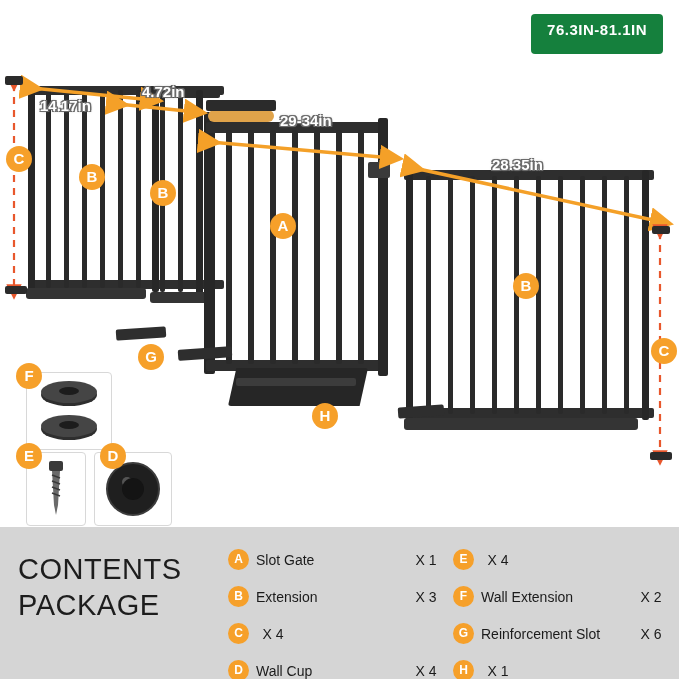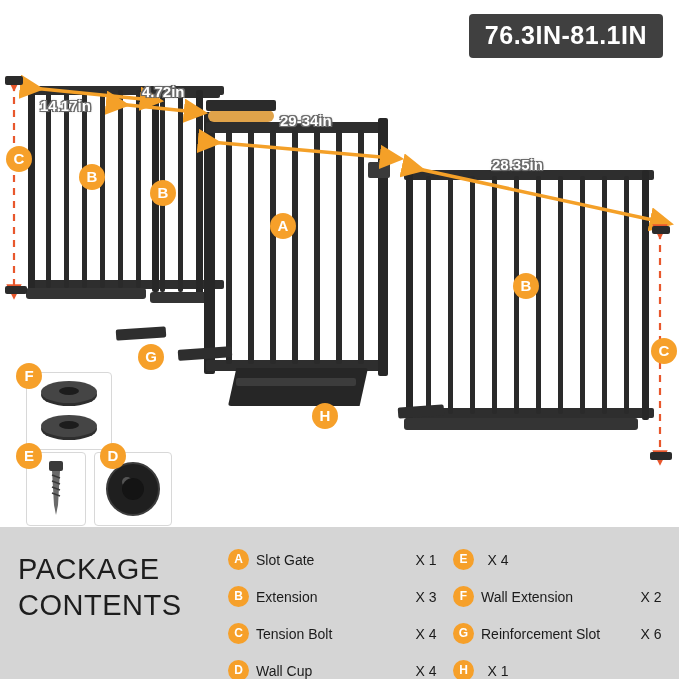--- a/index.html
+++ b/index.html
@@ -13,26 +13,26 @@
   #page {
     position: relative;
     width: 679px; height: 679px;
     background: #ffffff;
   }
 
   
   .size-badge {
     position: absolute;
     top: 14px; right: 16px;
-    background: #404040;
+    background: #15803d;
     color: #ffffff;
-    font-size: 25px;
+    font-size: 15px;
     font-weight: bold;
     letter-spacing: 0.5px;
-    padding: 7px 16px 8px 16px;
+    padding: 7px 16px 16px 16px;
     border-radius: 4px;
   }
 
   
   .gate-area {
     position: absolute;
     left: 0; top: 60px;
     width: 679px; height: 440px;
   }
 
@@ -300,22 +300,22 @@
       <circle cx="38" cy="36" r="26" fill="#1f1f1f"></circle>
       <circle cx="38" cy="36" r="26" fill="none" stroke="#3c3c3c" stroke-width="2"></circle>
       <circle cx="32" cy="29" r="5" fill="#8a8a8a" opacity="0.5"></circle>
       <circle cx="38" cy="36" r="11" fill="#141414"></circle>
     </svg>
   </div>
   <div class="callout" style="left:100px; top:443px;">D</div>
 
   <div class="contents">
     <div class="contents-title">
+      <div>CONTENTS</div>
       <div>PACKAGE</div>
-      <div>CONTENTS</div>
     </div>
 
     <div class="legend">
       <div class="legend-item">
         <span class="legend-badge">A</span>
         <span class="legend-name">Slot Gate</span>
         <span class="legend-qty">X 1</span>
       </div>
       <div class="legend-item">
         <span class="legend-badge">E</span>
@@ -328,21 +328,20 @@
         <span class="legend-qty">X 3</span>
       </div>
       <div class="legend-item">
         <span class="legend-badge">F</span>
         <span class="legend-name">Wall Extension</span>
         <span class="legend-qty">X 2</span>
       </div>
 
       <div class="legend-item">
         <span class="legend-badge">C</span>
-        <span class="legend-name">Tension Bolt</span>
         <span class="legend-qty">X 4</span>
       </div>
       <div class="legend-item">
         <span class="legend-badge">G</span>
         <span class="legend-name">Reinforcement Slot</span>
         <span class="legend-qty">X 6</span>
       </div>
 
       <div class="legend-item">
         <span class="legend-badge">D</span>

